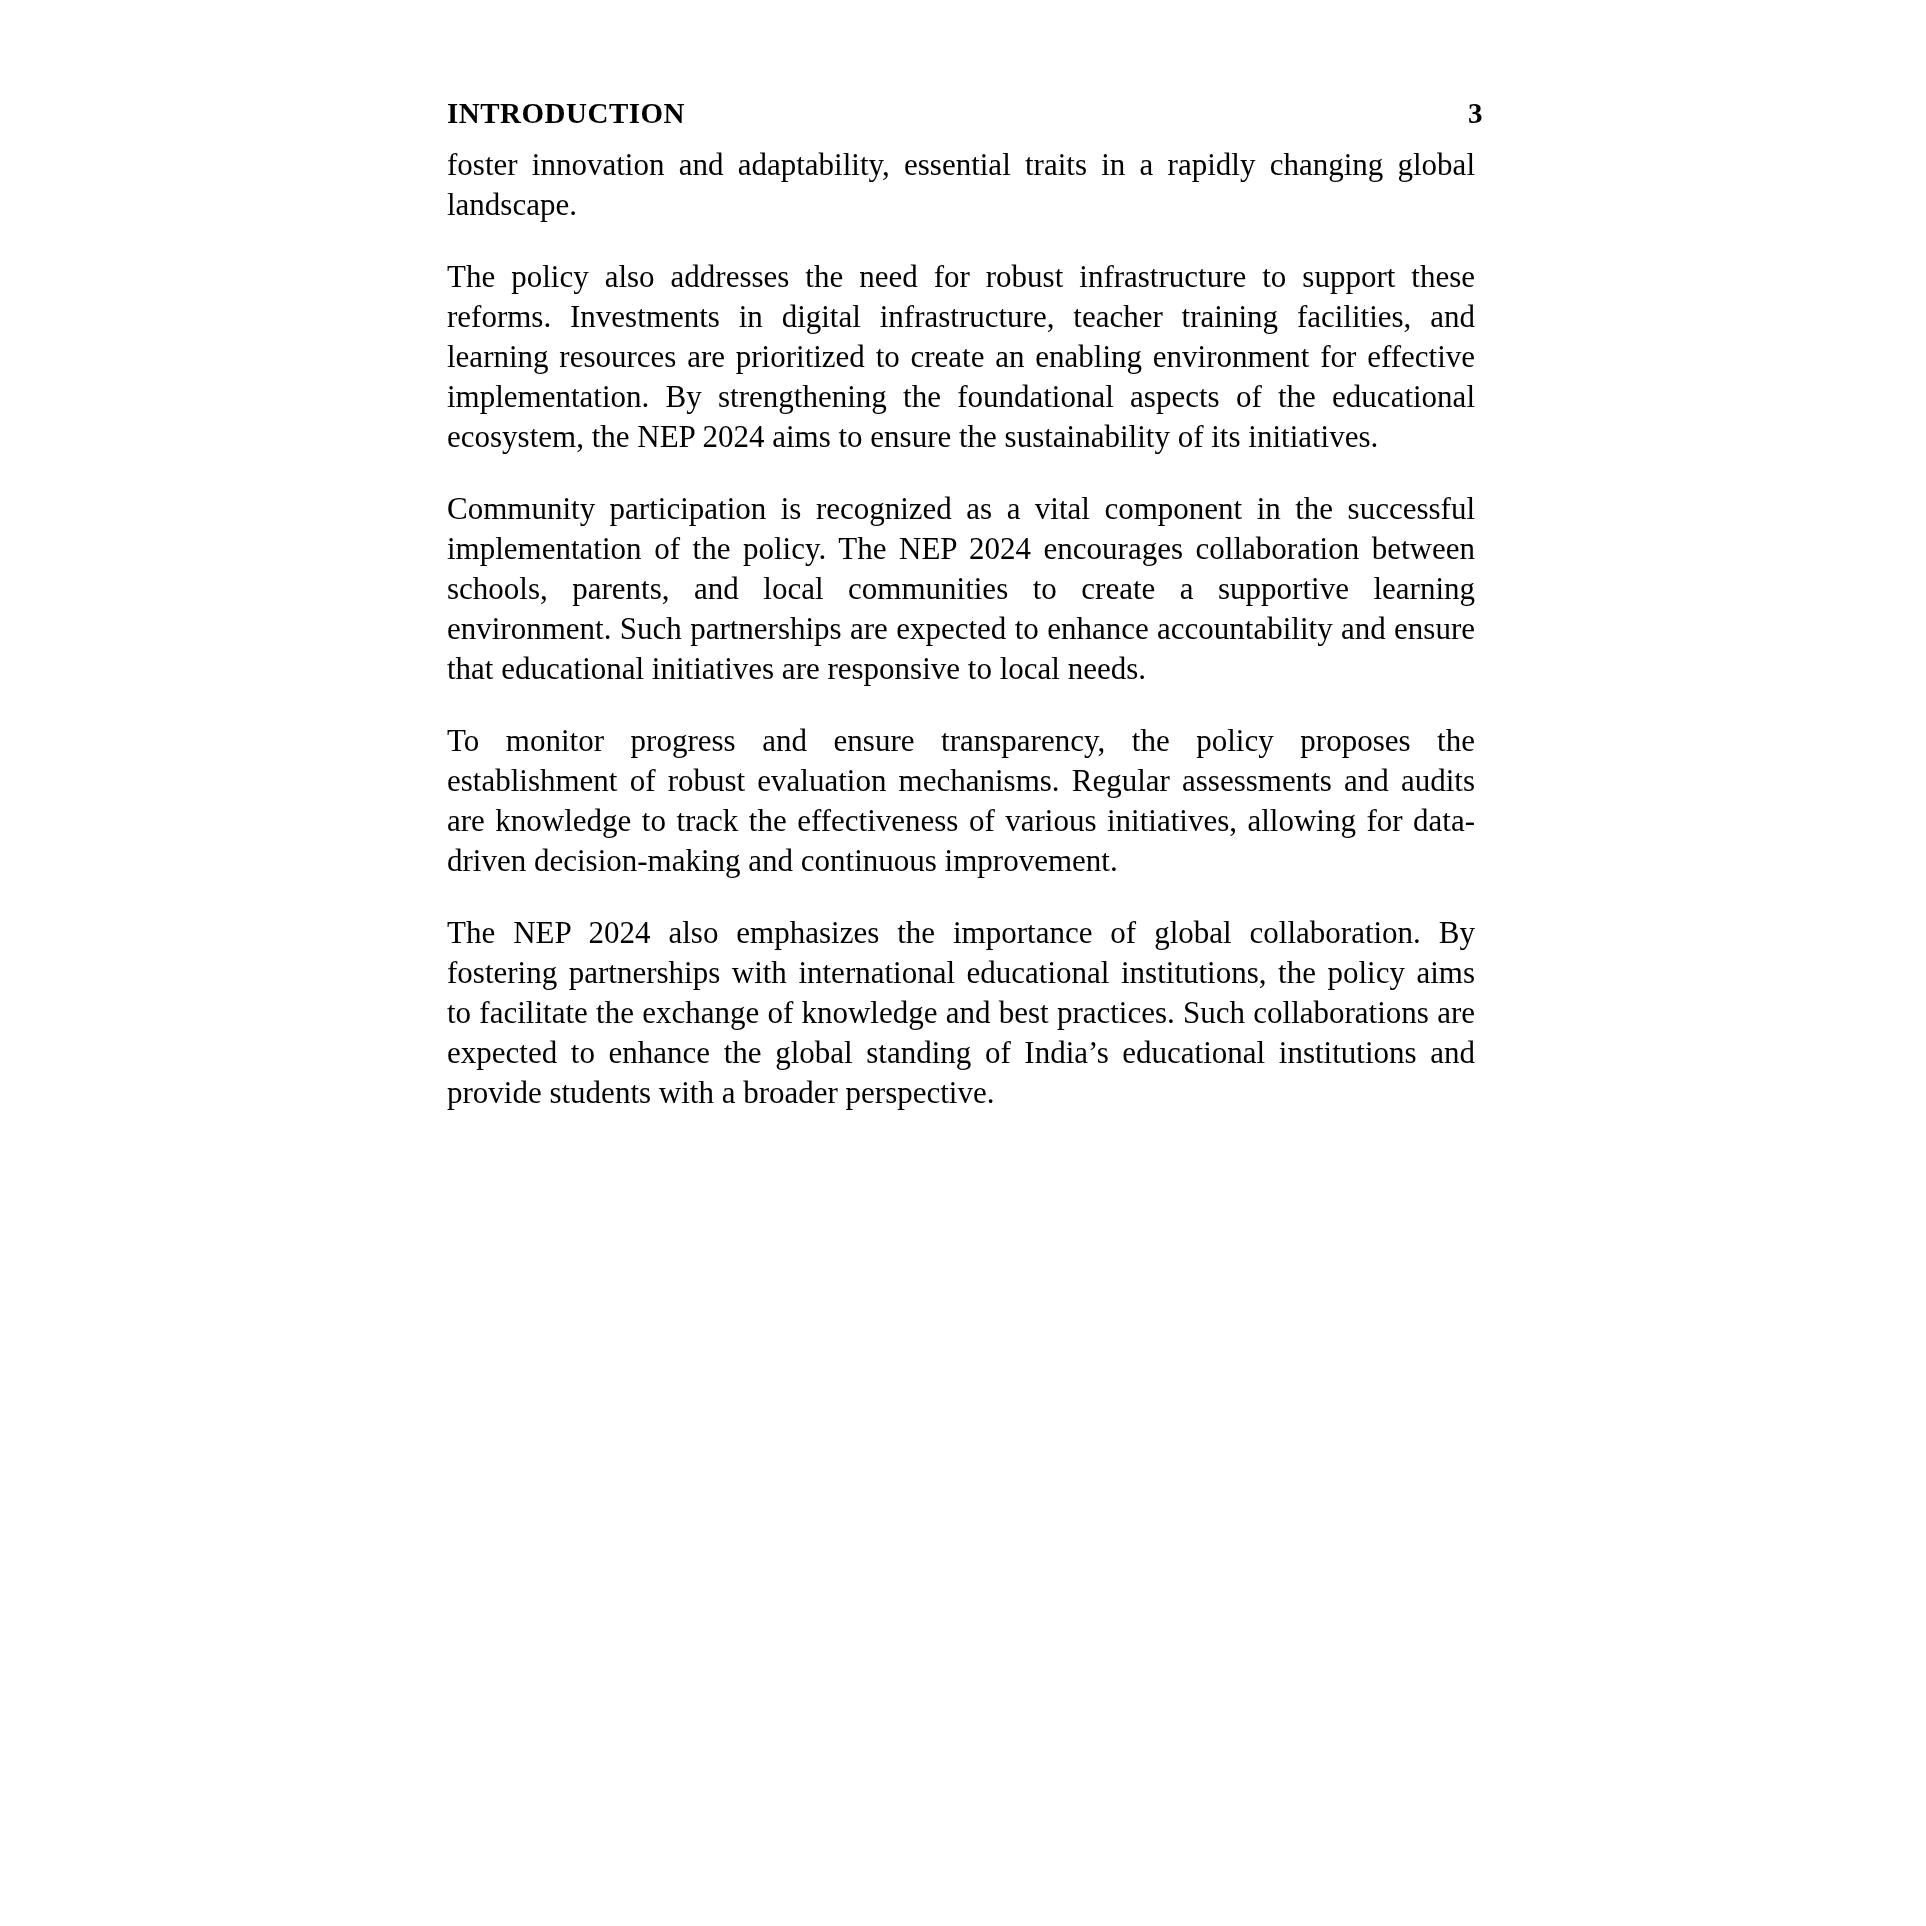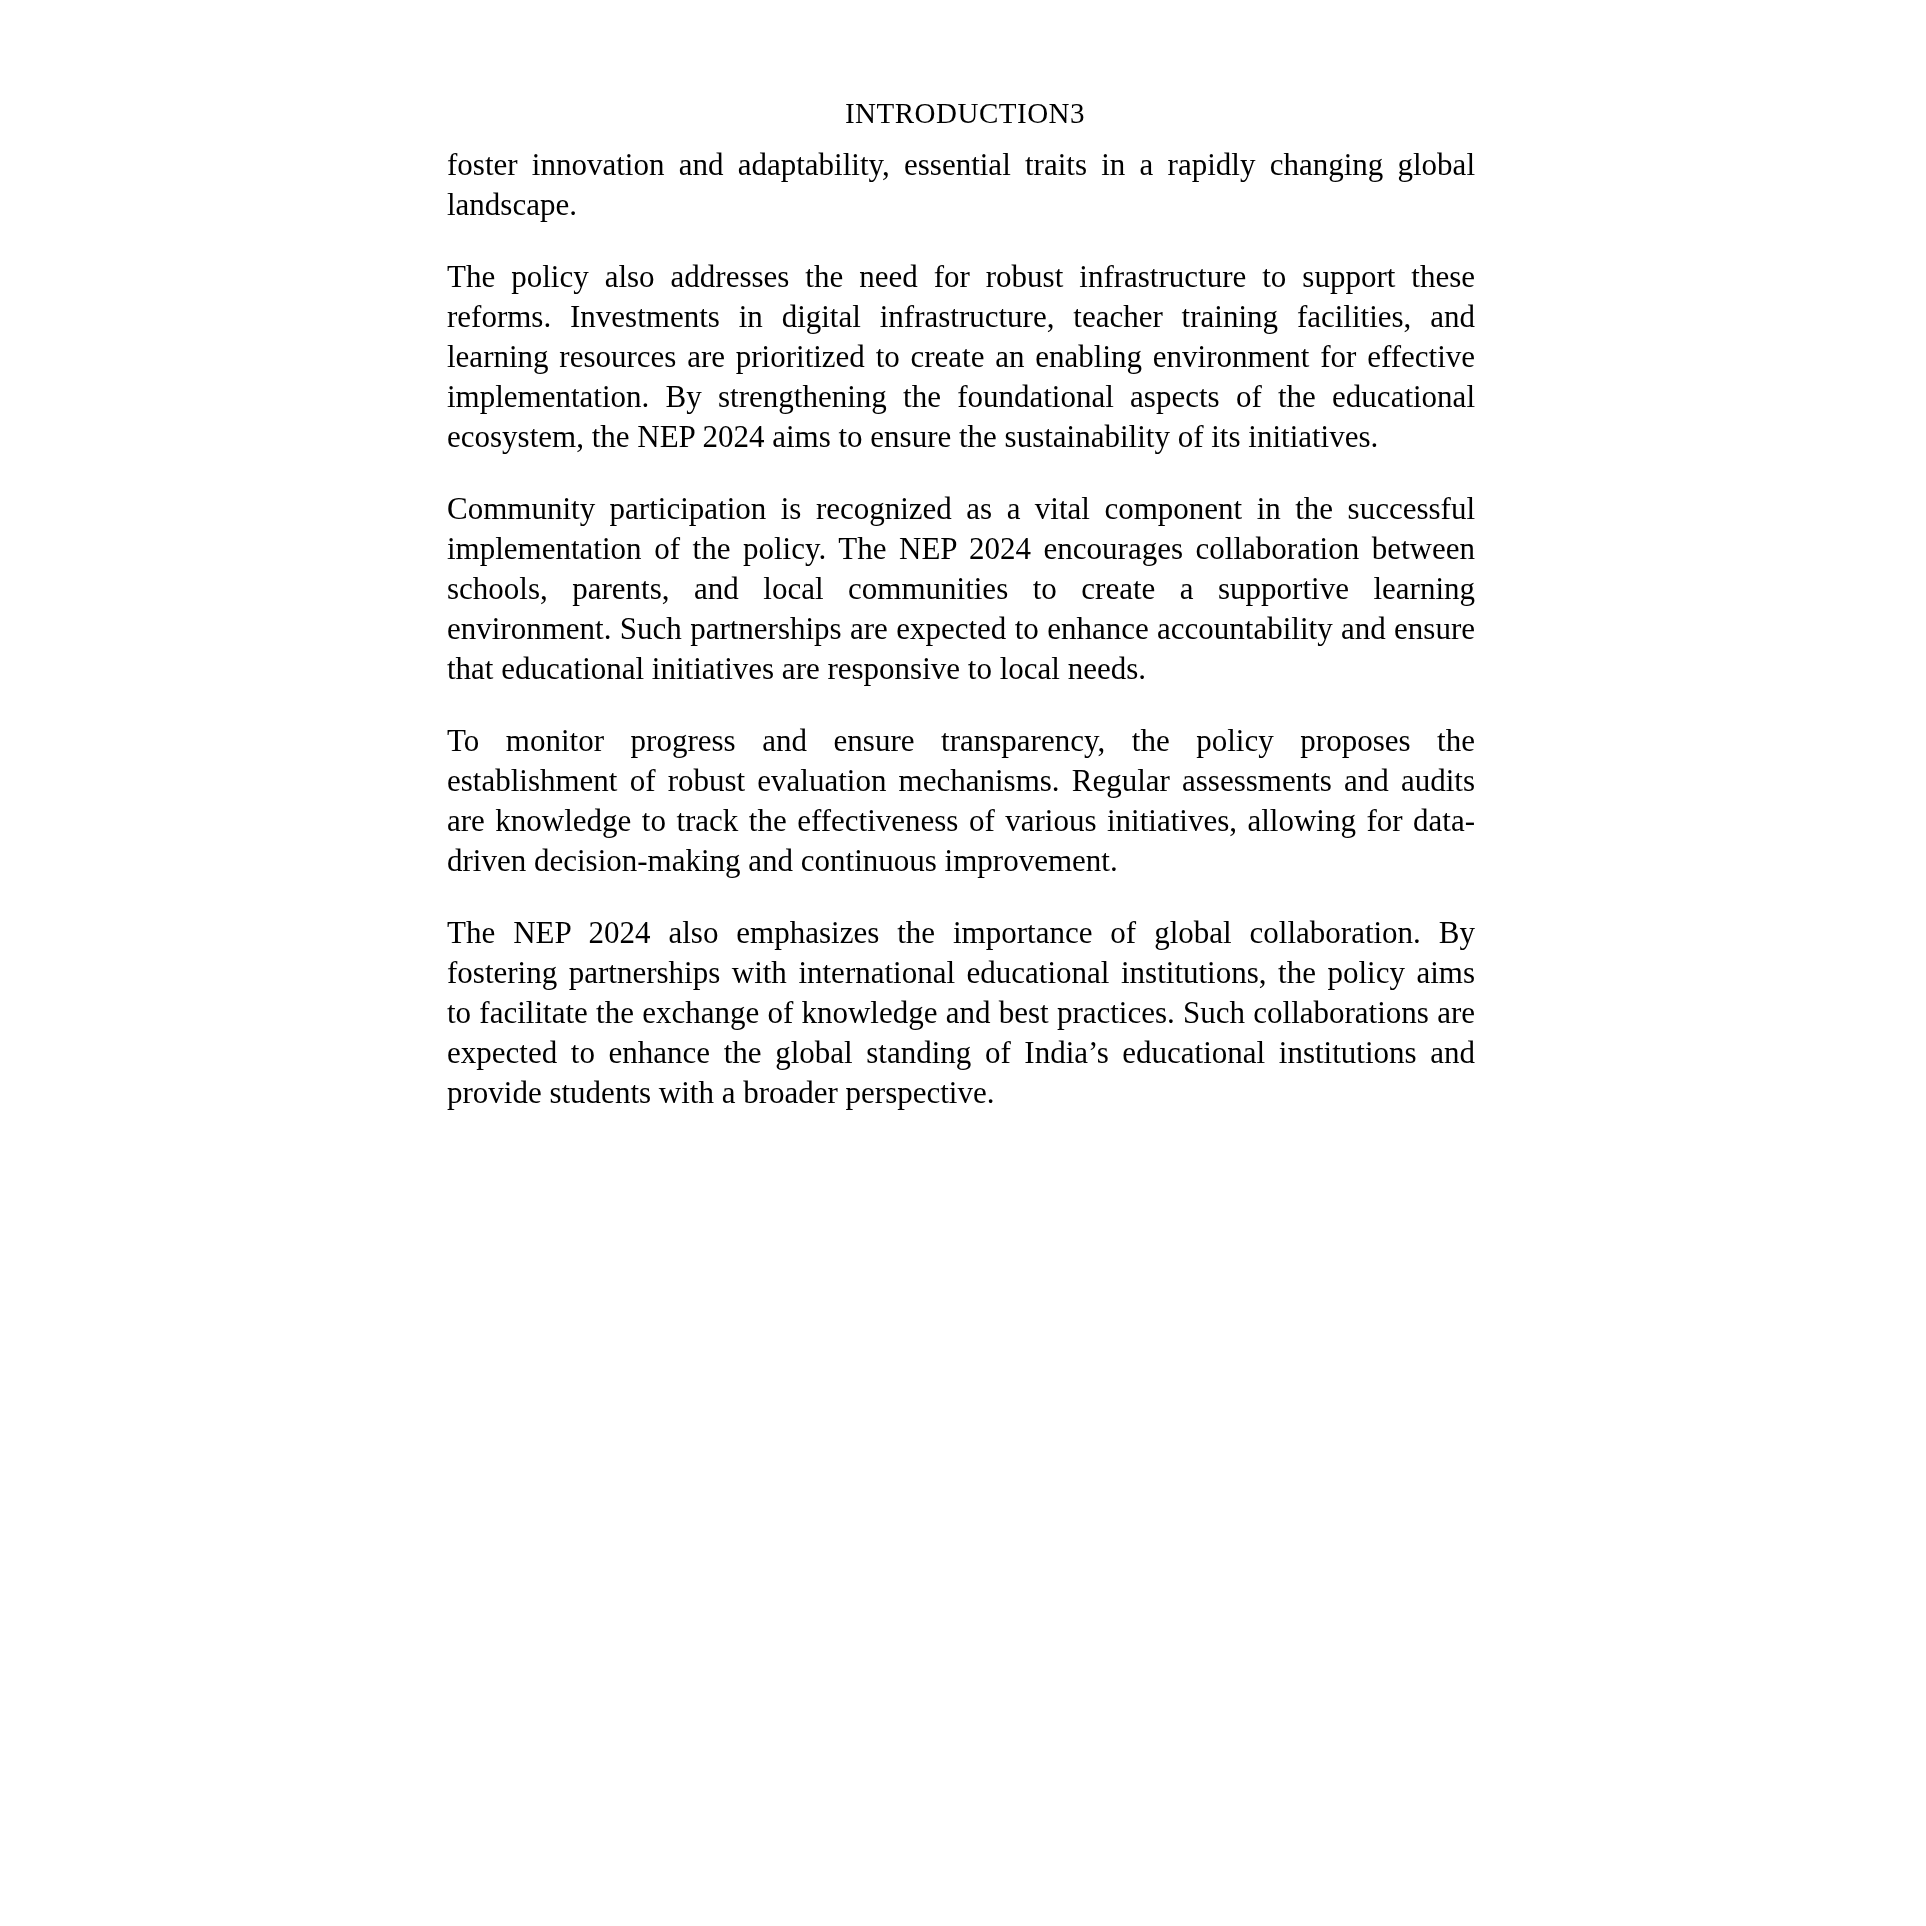--- a/index.html
+++ b/index.html
@@ -17,23 +17,23 @@
     color: #000000;
   }
   .content {
     position: absolute;
     left: 447px;
     top: 95px;
     width: 1036px;
   }
   .page-header {
     display: flex;
-    justify-content: center;
+    justify-content: space-between;
     align-items: baseline;
-    font-weight: normal;
+    font-weight: bold;
     font-size: 29px;
     line-height: 36px;
     margin-bottom: 14px;
     letter-spacing: 0.5px;
   }
   .page-body p {
     margin: 0 8px 32px 0;
     font-size: 31px;
     line-height: 40px;
     text-align: justify;

